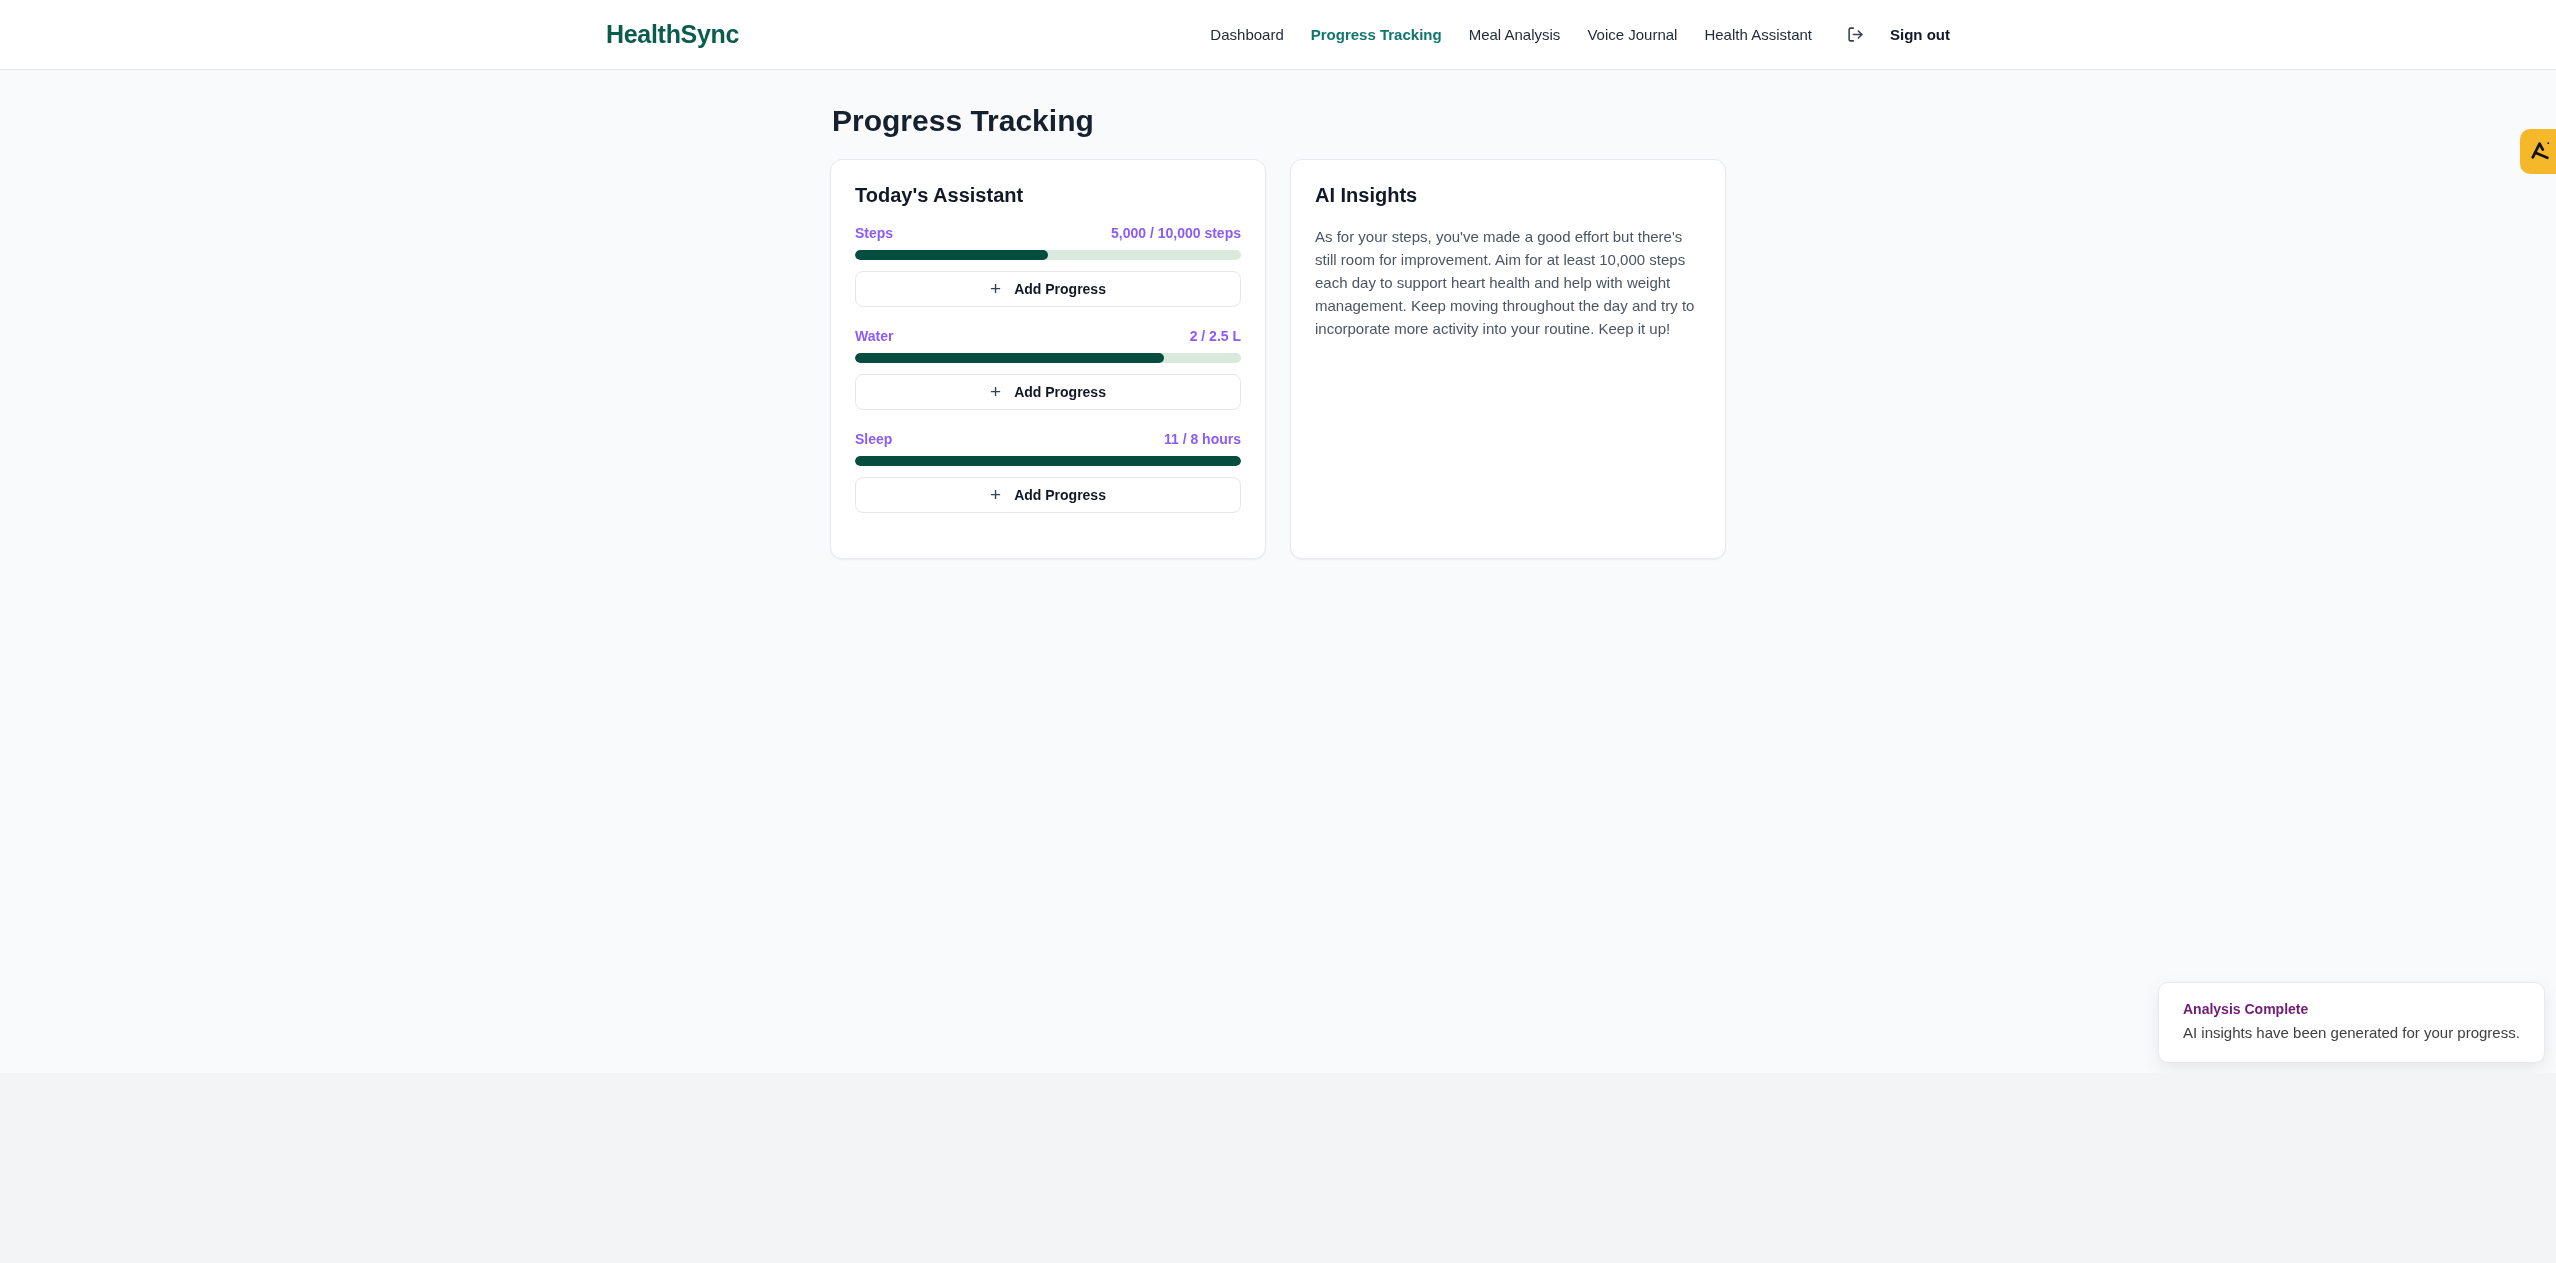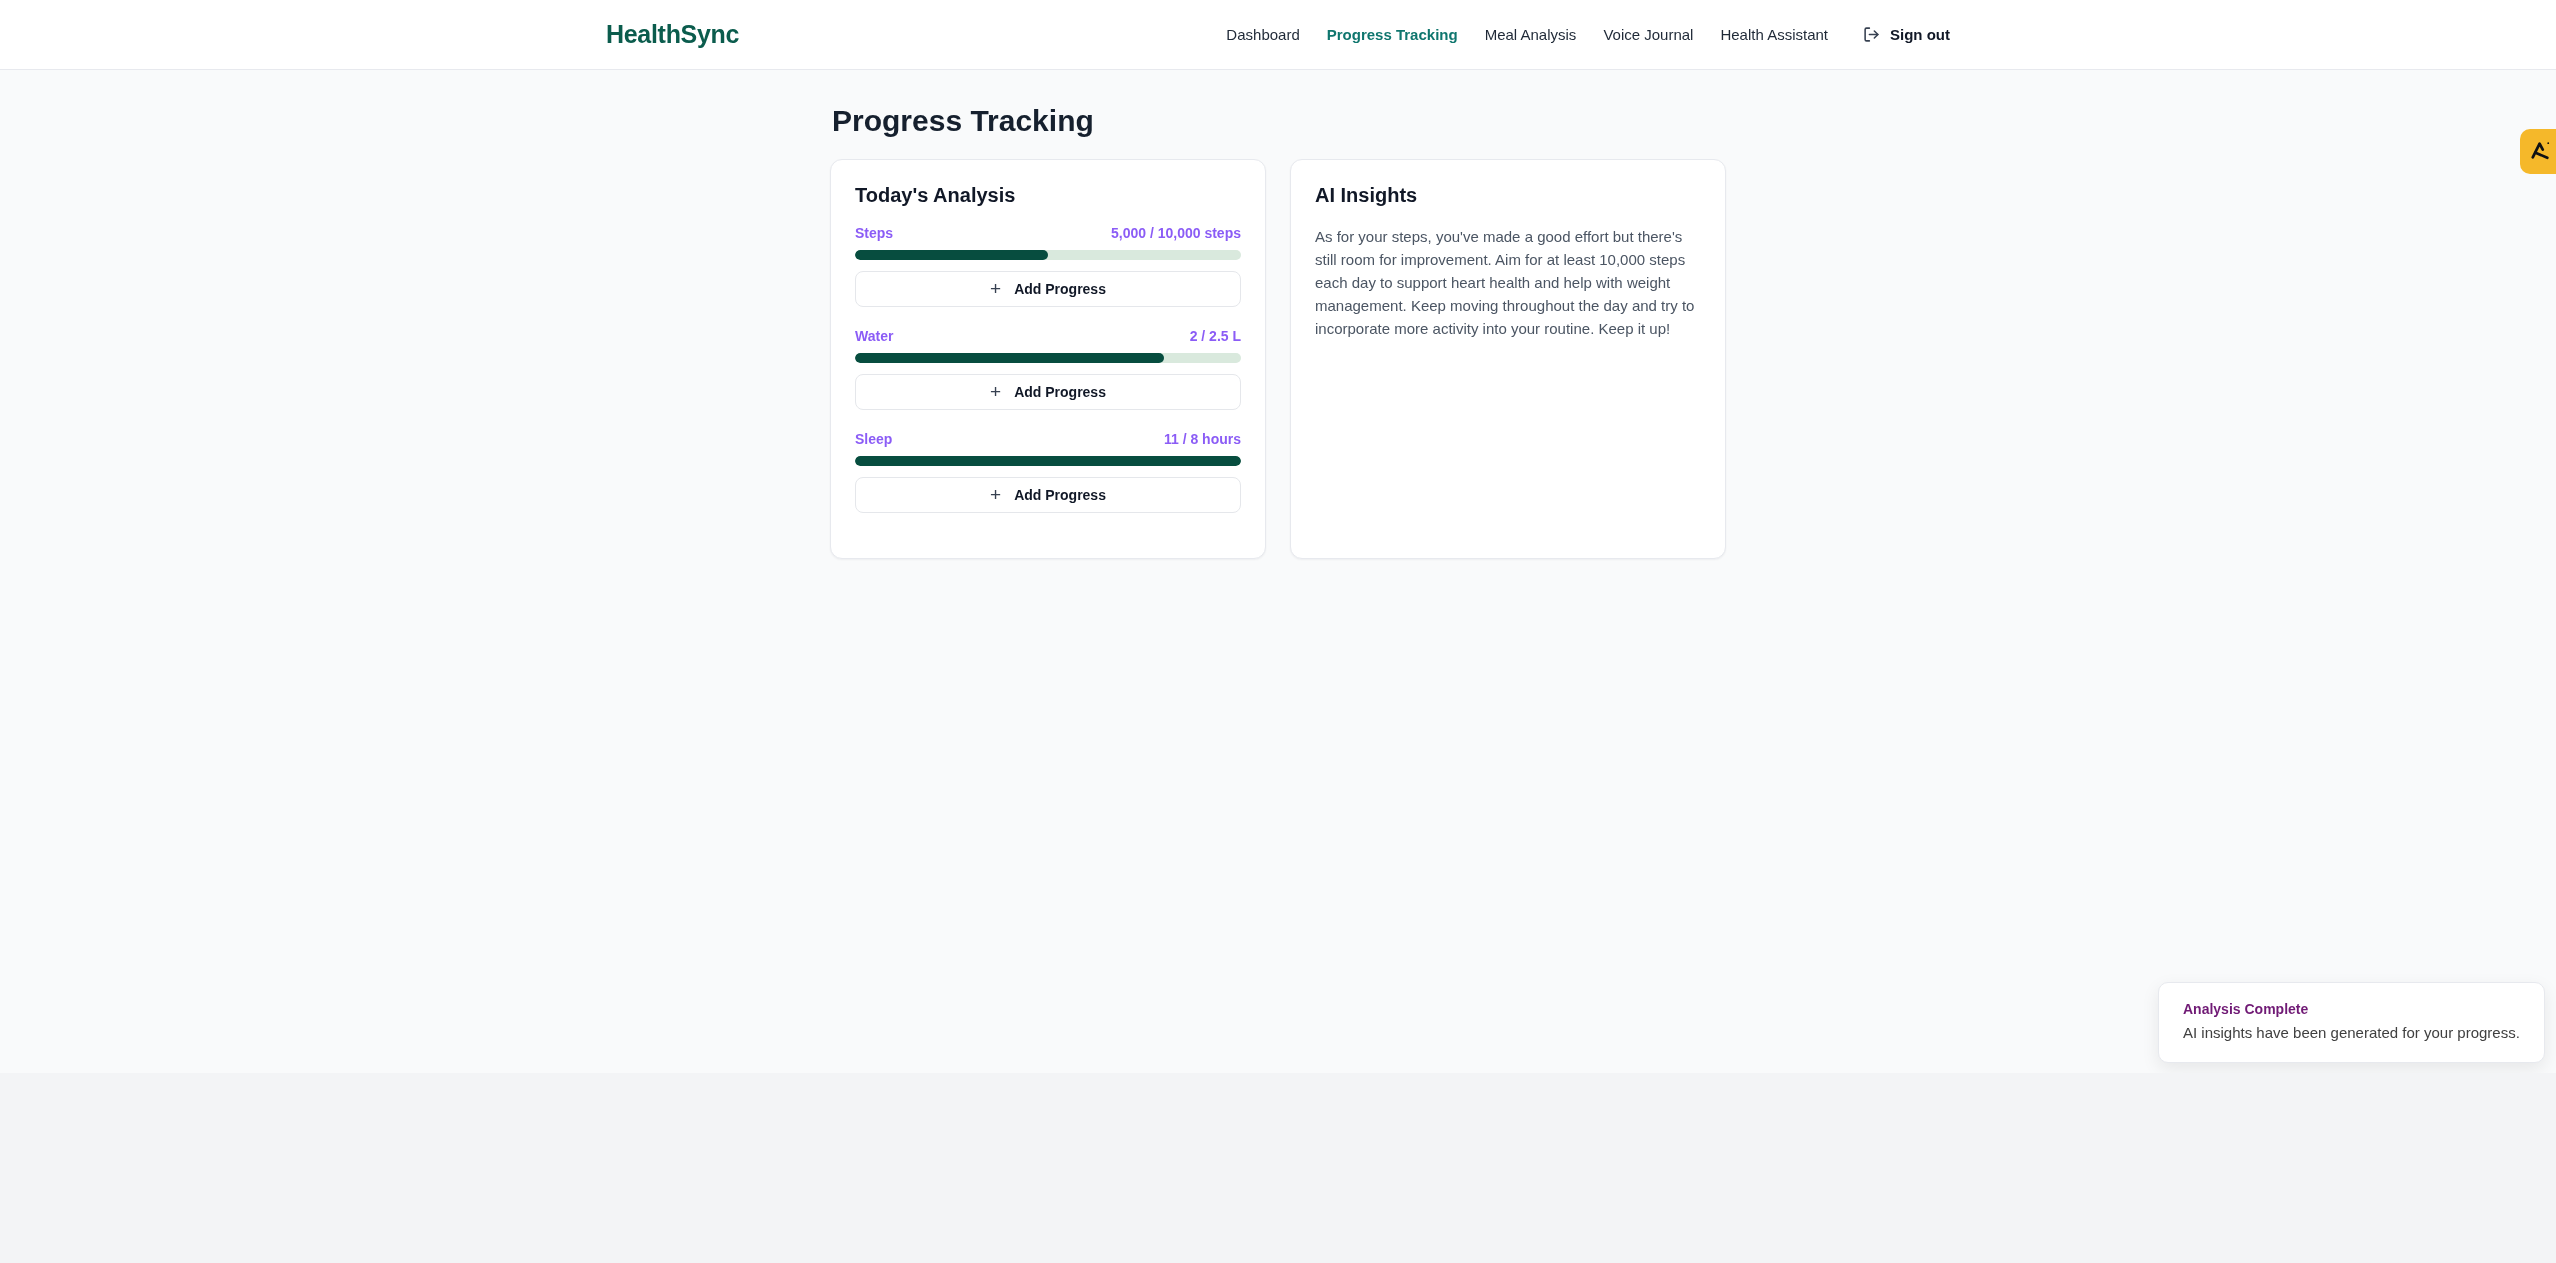--- a/index.html
+++ b/index.html
@@ -51,21 +51,21 @@
     cursor: pointer;
     white-space: nowrap;
   }
   .nav-link.active {
     color: var(--brand-green-active, #0f766e);
     font-weight: 700;
   }
   .signout-btn {
     display: flex;
     align-items: center;
-    gap: 10px;
+    gap: 26px;
     margin-left: 8px;
     background: none;
     border: none;
     padding: 0;
     font: inherit;
     font-size: 15px;
     font-weight: 600;
     color: #111827;
     cursor: pointer;
     white-space: nowrap;
@@ -251,21 +251,21 @@
       </nav>
     </div>
   </header>
 
   <main class="main-area">
     <h1 class="page-title">Progress Tracking</h1>
 
     <div class="cards-grid">
 
       <section class="card">
-        <h2 class="card-title">Today's Analysis</h2>
+        <h2 class="card-title">Today's Assistant</h2>
 
         <div class="metric">
           <div class="metric-row">
             <span>Steps</span>
             <span>5,000 / 10,000 steps</span>
           </div>
           <div class="track">
             <div class="fill" style="width: 50%;"></div>
           </div>
           <button class="add-btn">

